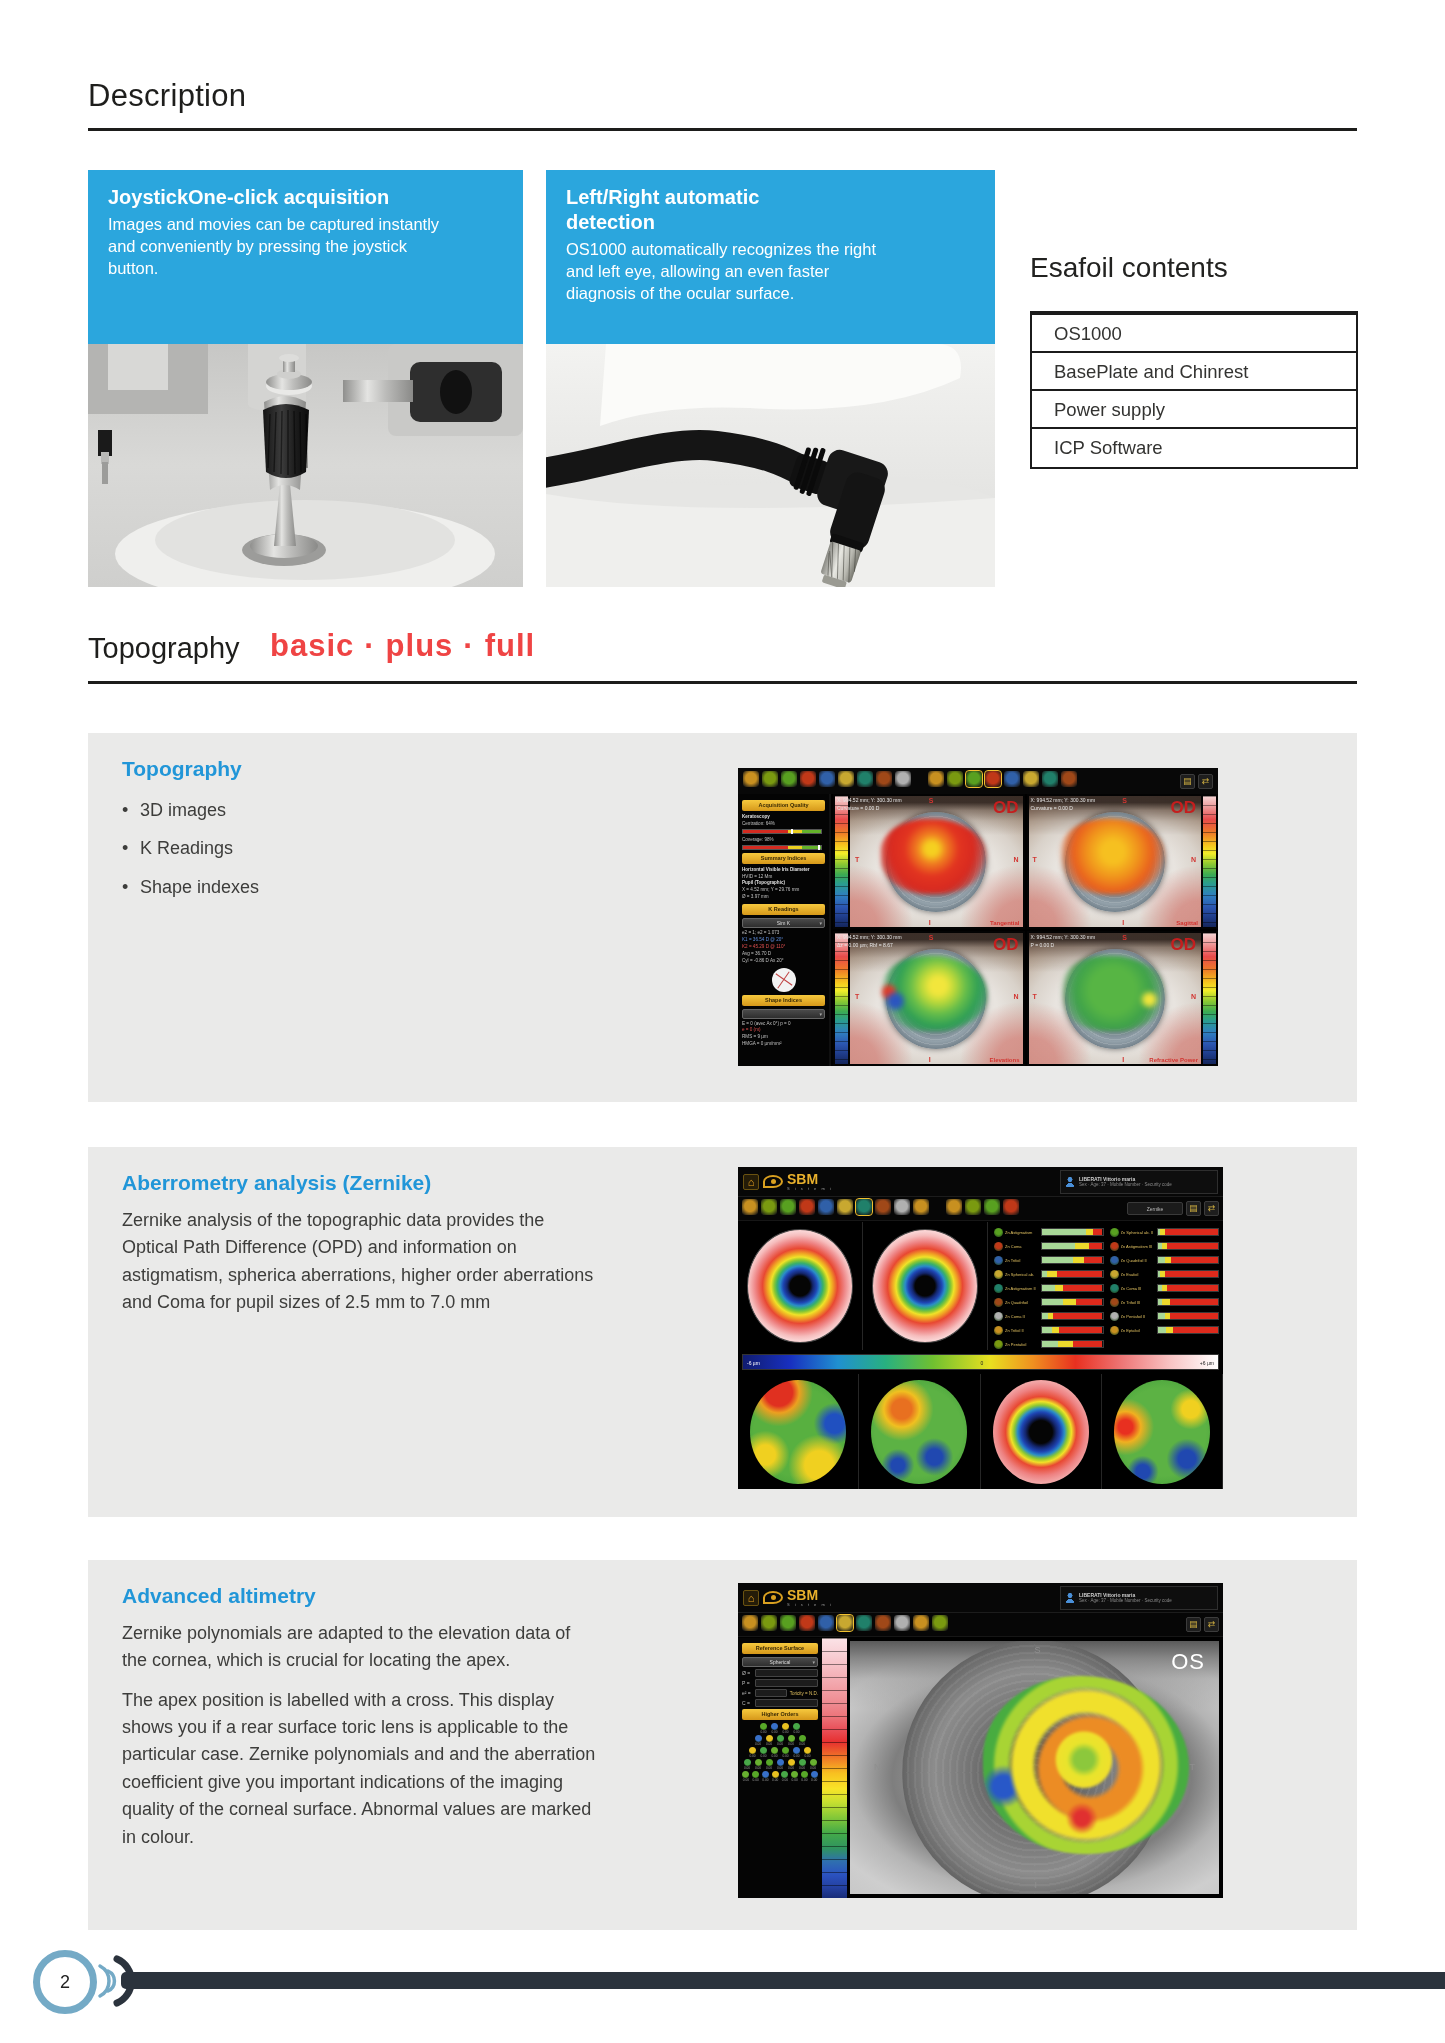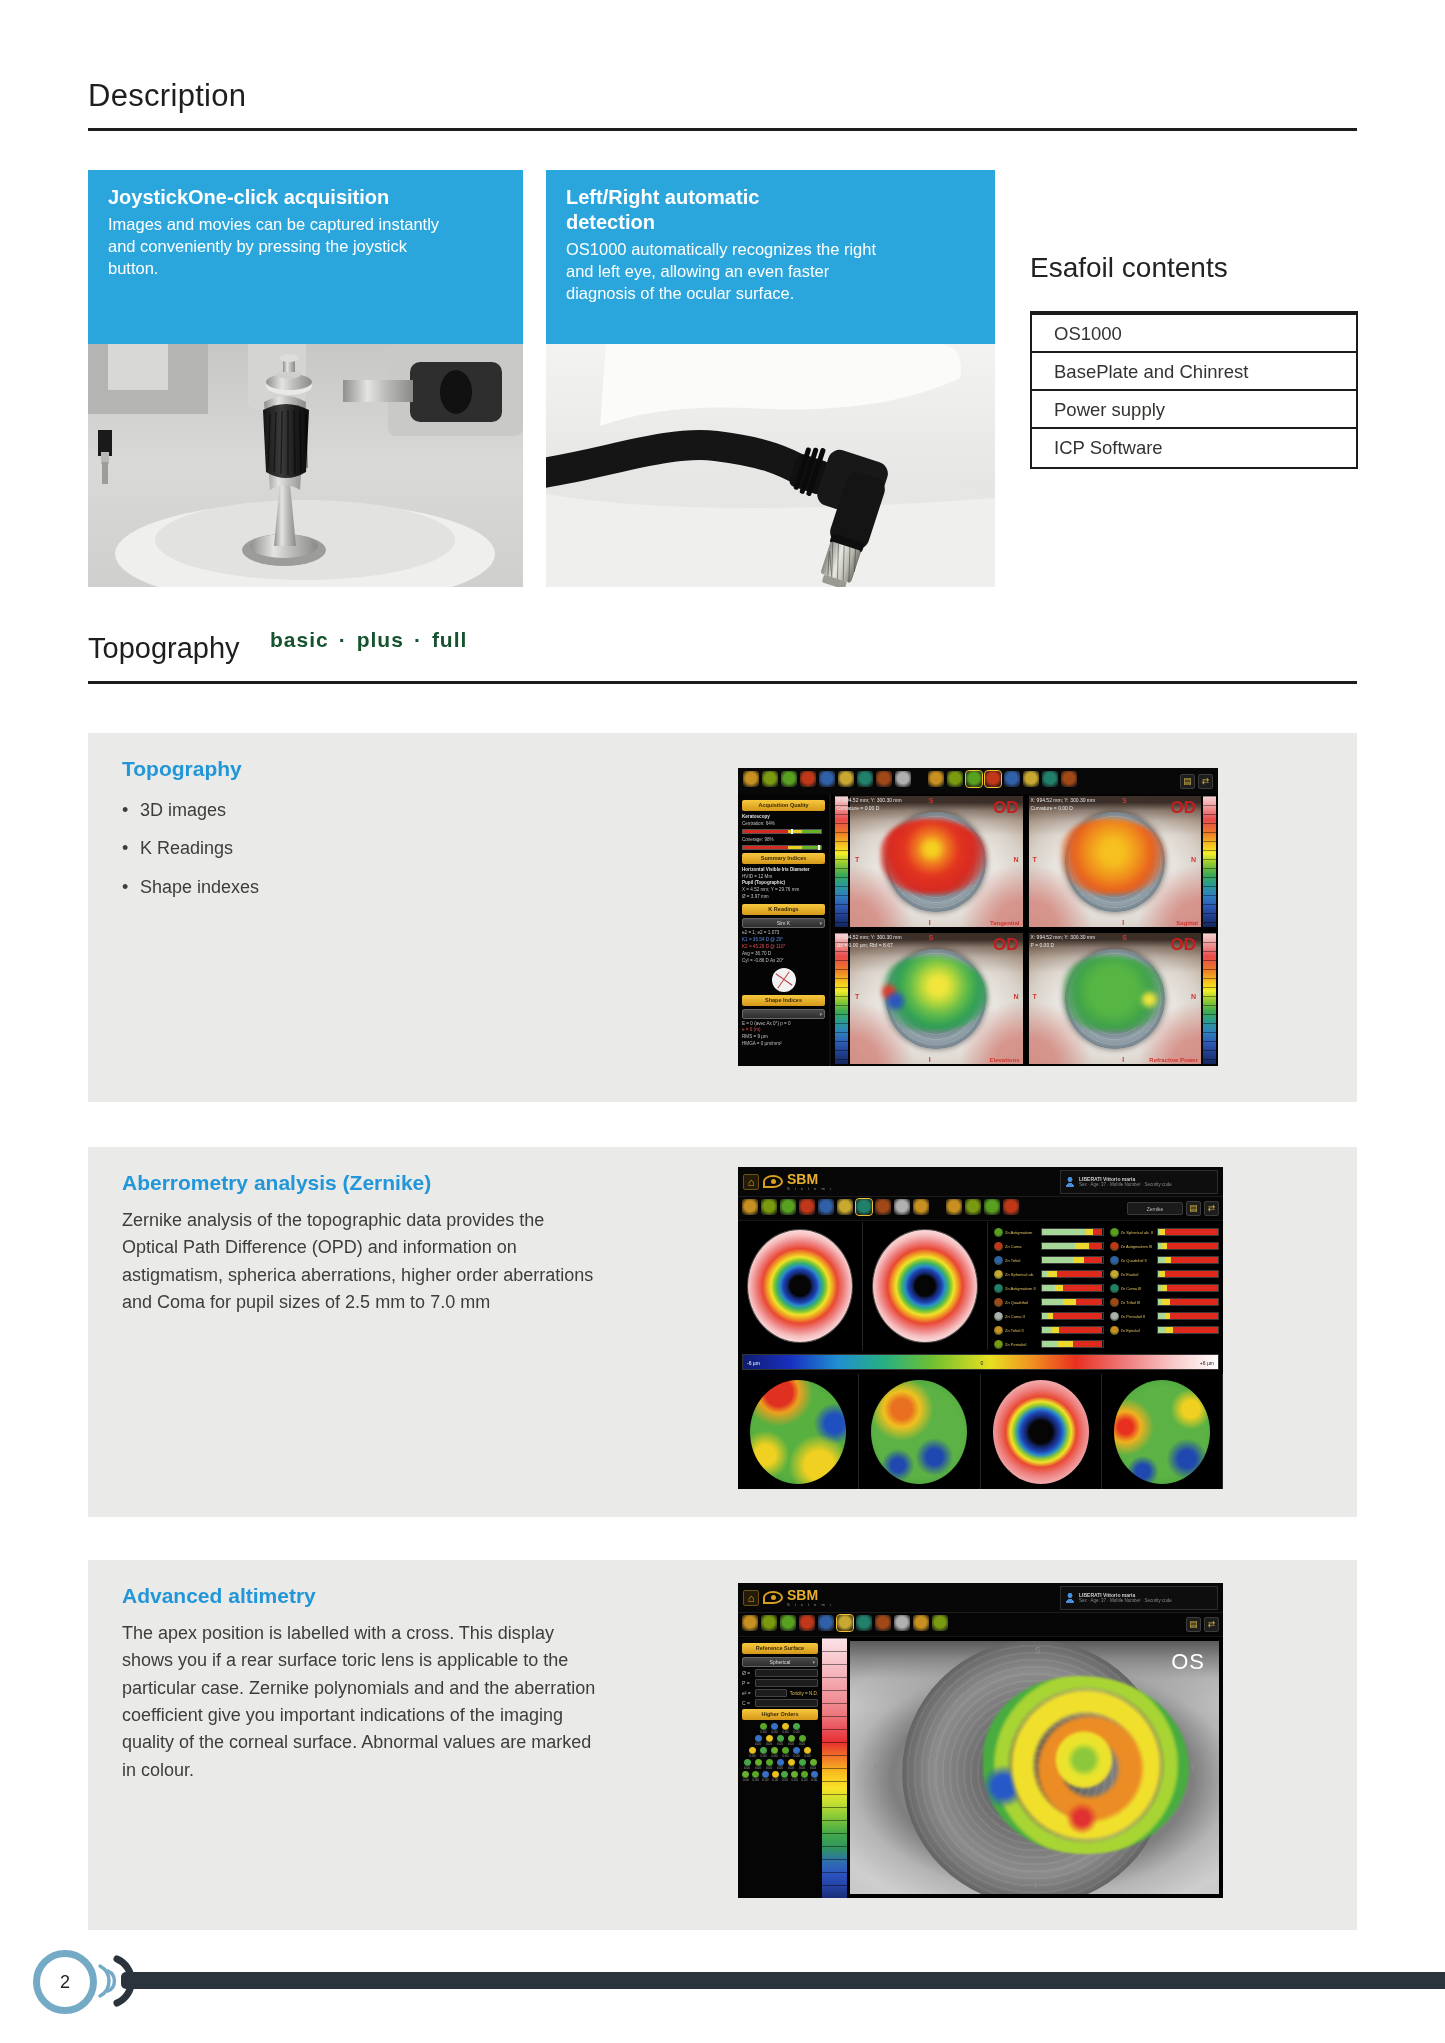--- a/index.html
+++ b/index.html
@@ -27,21 +27,21 @@
   .photo svg { display:block; }
 
   
   .pkg-title { position:absolute; left:1030px; top:252px; font-size:28px; color:#222220; }
   .pkg-table { position:absolute; left:1030px; top:311px; width:328px; border:2px solid #1b1b1b; border-top-width:4px; background:#fff; }
   .pkg-row { height:38px; line-height:38px; padding-left:22px; font-size:18.5px; color:#333331; border-bottom:2px solid #1b1b1b; }
   .pkg-row:last-child { border-bottom:none; }
 
   
   .h-topo { position:absolute; left:88px; top:632px; font-size:29px; color:#1e1e1c; }
-  .tiers { position:absolute; left:270px; top:628px; font-size:21px; font-weight:bold; color:#14532d; letter-spacing:1px; }
+  .tiers { position:absolute; left:270px; top:628px; font-size:31px; font-weight:bold; color:#ef4444; letter-spacing:1px; }
   .tiers .dot { padding:0 10px; }
 
   
   .gsec { position:absolute; left:88px; width:1269px; background:#eaeae9; }
   .g1 { top:733px; height:369px; }
   .g2 { top:1147px; height:370px; }
   .g3 { top:1560px; height:370px; }
   .gsec h3 { position:absolute; left:34px; top:24px; font-size:21px; font-weight:bold; color:#2196d8; }
   .gtext { position:absolute; left:34px; top:60px; width:478px; font-size:18px; color:#3d3d3b; line-height:1.52; }
   .gtext p { margin-bottom:12px; }
@@ -349,20 +349,21 @@
   </div>
 
   <div class="gsec g2">
     <h3>Aberrometry analysis (Zernike)</h3>
     <div class="gtext">Zernike analysis of the topographic data provides the Optical Path Difference (OPD) and information on astigmatism, spherica aberrations, higher order aberrations and Coma for pupil sizes of 2.5 mm to 7.0 mm</div>
   </div>
 
   <div class="gsec g3">
     <h3>Advanced altimetry</h3>
     <div class="gtext">
+      <p>Zernike polynomials are adapted to the elevation data of the cornea, which is crucial for locating the apex.</p>
       <p>The apex position is labelled with a cross. This display shows you if a rear surface toric lens is applicable to the particular case. Zernike polynomials and and the aberration coefficient give you important indications of the imaging quality of the corneal surface. Abnormal values are marked in colour.</p>
     </div>
   </div>
 
   <div class="shot shot1">
     <div class="s1-toolbar">
       <span><span class="mini-icon" style="background: radial-gradient(circle at 50% 45%, rgb(200, 144, 32) 0px, rgb(200, 144, 32) 45%, rgb(21, 21, 21) 90%);"></span><span class="mini-icon" style="background: radial-gradient(circle at 50% 45%, rgb(122, 154, 16) 0px, rgb(122, 154, 16) 45%, rgb(21, 21, 21) 90%);"></span><span class="mini-icon" style="background: radial-gradient(circle at 50% 45%, rgb(88, 160, 32) 0px, rgb(88, 160, 32) 45%, rgb(21, 21, 21) 90%);"></span><span class="mini-icon" style="background: radial-gradient(circle at 50% 45%, rgb(192, 56, 24) 0px, rgb(192, 56, 24) 45%, rgb(21, 21, 21) 90%);"></span><span class="mini-icon" style="background: radial-gradient(circle at 50% 45%, rgb(48, 96, 168) 0px, rgb(48, 96, 168) 45%, rgb(21, 21, 21) 90%);"></span><span class="mini-icon" style="background: radial-gradient(circle at 50% 45%, rgb(200, 168, 48) 0px, rgb(200, 168, 48) 45%, rgb(21, 21, 21) 90%);"></span><span class="mini-icon" style="background: radial-gradient(circle at 50% 45%, rgb(32, 128, 106) 0px, rgb(32, 128, 106) 45%, rgb(21, 21, 21) 90%);"></span><span class="mini-icon" style="background: radial-gradient(circle at 50% 45%, rgb(160, 72, 24) 0px, rgb(160, 72, 24) 45%, rgb(21, 21, 21) 90%);"></span><span class="mini-icon" style="background: radial-gradient(circle at 50% 45%, rgb(176, 176, 176) 0px, rgb(176, 176, 176) 45%, rgb(21, 21, 21) 90%);"></span></span>
       <span class="tgap"></span>
       <span><span class="mini-icon" style="background: radial-gradient(circle at 50% 45%, rgb(200, 144, 32) 0px, rgb(200, 144, 32) 45%, rgb(21, 21, 21) 90%);"></span><span class="mini-icon" style="background: radial-gradient(circle at 50% 45%, rgb(122, 154, 16) 0px, rgb(122, 154, 16) 45%, rgb(21, 21, 21) 90%);"></span><span class="mini-icon hl" style="background: radial-gradient(circle at 50% 45%, rgb(88, 160, 32) 0px, rgb(88, 160, 32) 45%, rgb(21, 21, 21) 90%);"></span><span class="mini-icon hl" style="background: radial-gradient(circle at 50% 45%, rgb(192, 56, 24) 0px, rgb(192, 56, 24) 45%, rgb(21, 21, 21) 90%);"></span><span class="mini-icon" style="background: radial-gradient(circle at 50% 45%, rgb(48, 96, 168) 0px, rgb(48, 96, 168) 45%, rgb(21, 21, 21) 90%);"></span><span class="mini-icon" style="background: radial-gradient(circle at 50% 45%, rgb(200, 168, 48) 0px, rgb(200, 168, 48) 45%, rgb(21, 21, 21) 90%);"></span><span class="mini-icon" style="background: radial-gradient(circle at 50% 45%, rgb(32, 128, 106) 0px, rgb(32, 128, 106) 45%, rgb(21, 21, 21) 90%);"></span><span class="mini-icon" style="background: radial-gradient(circle at 50% 45%, rgb(160, 72, 24) 0px, rgb(160, 72, 24) 45%, rgb(21, 21, 21) 90%);"></span></span>
       <span class="tspacer"></span>

